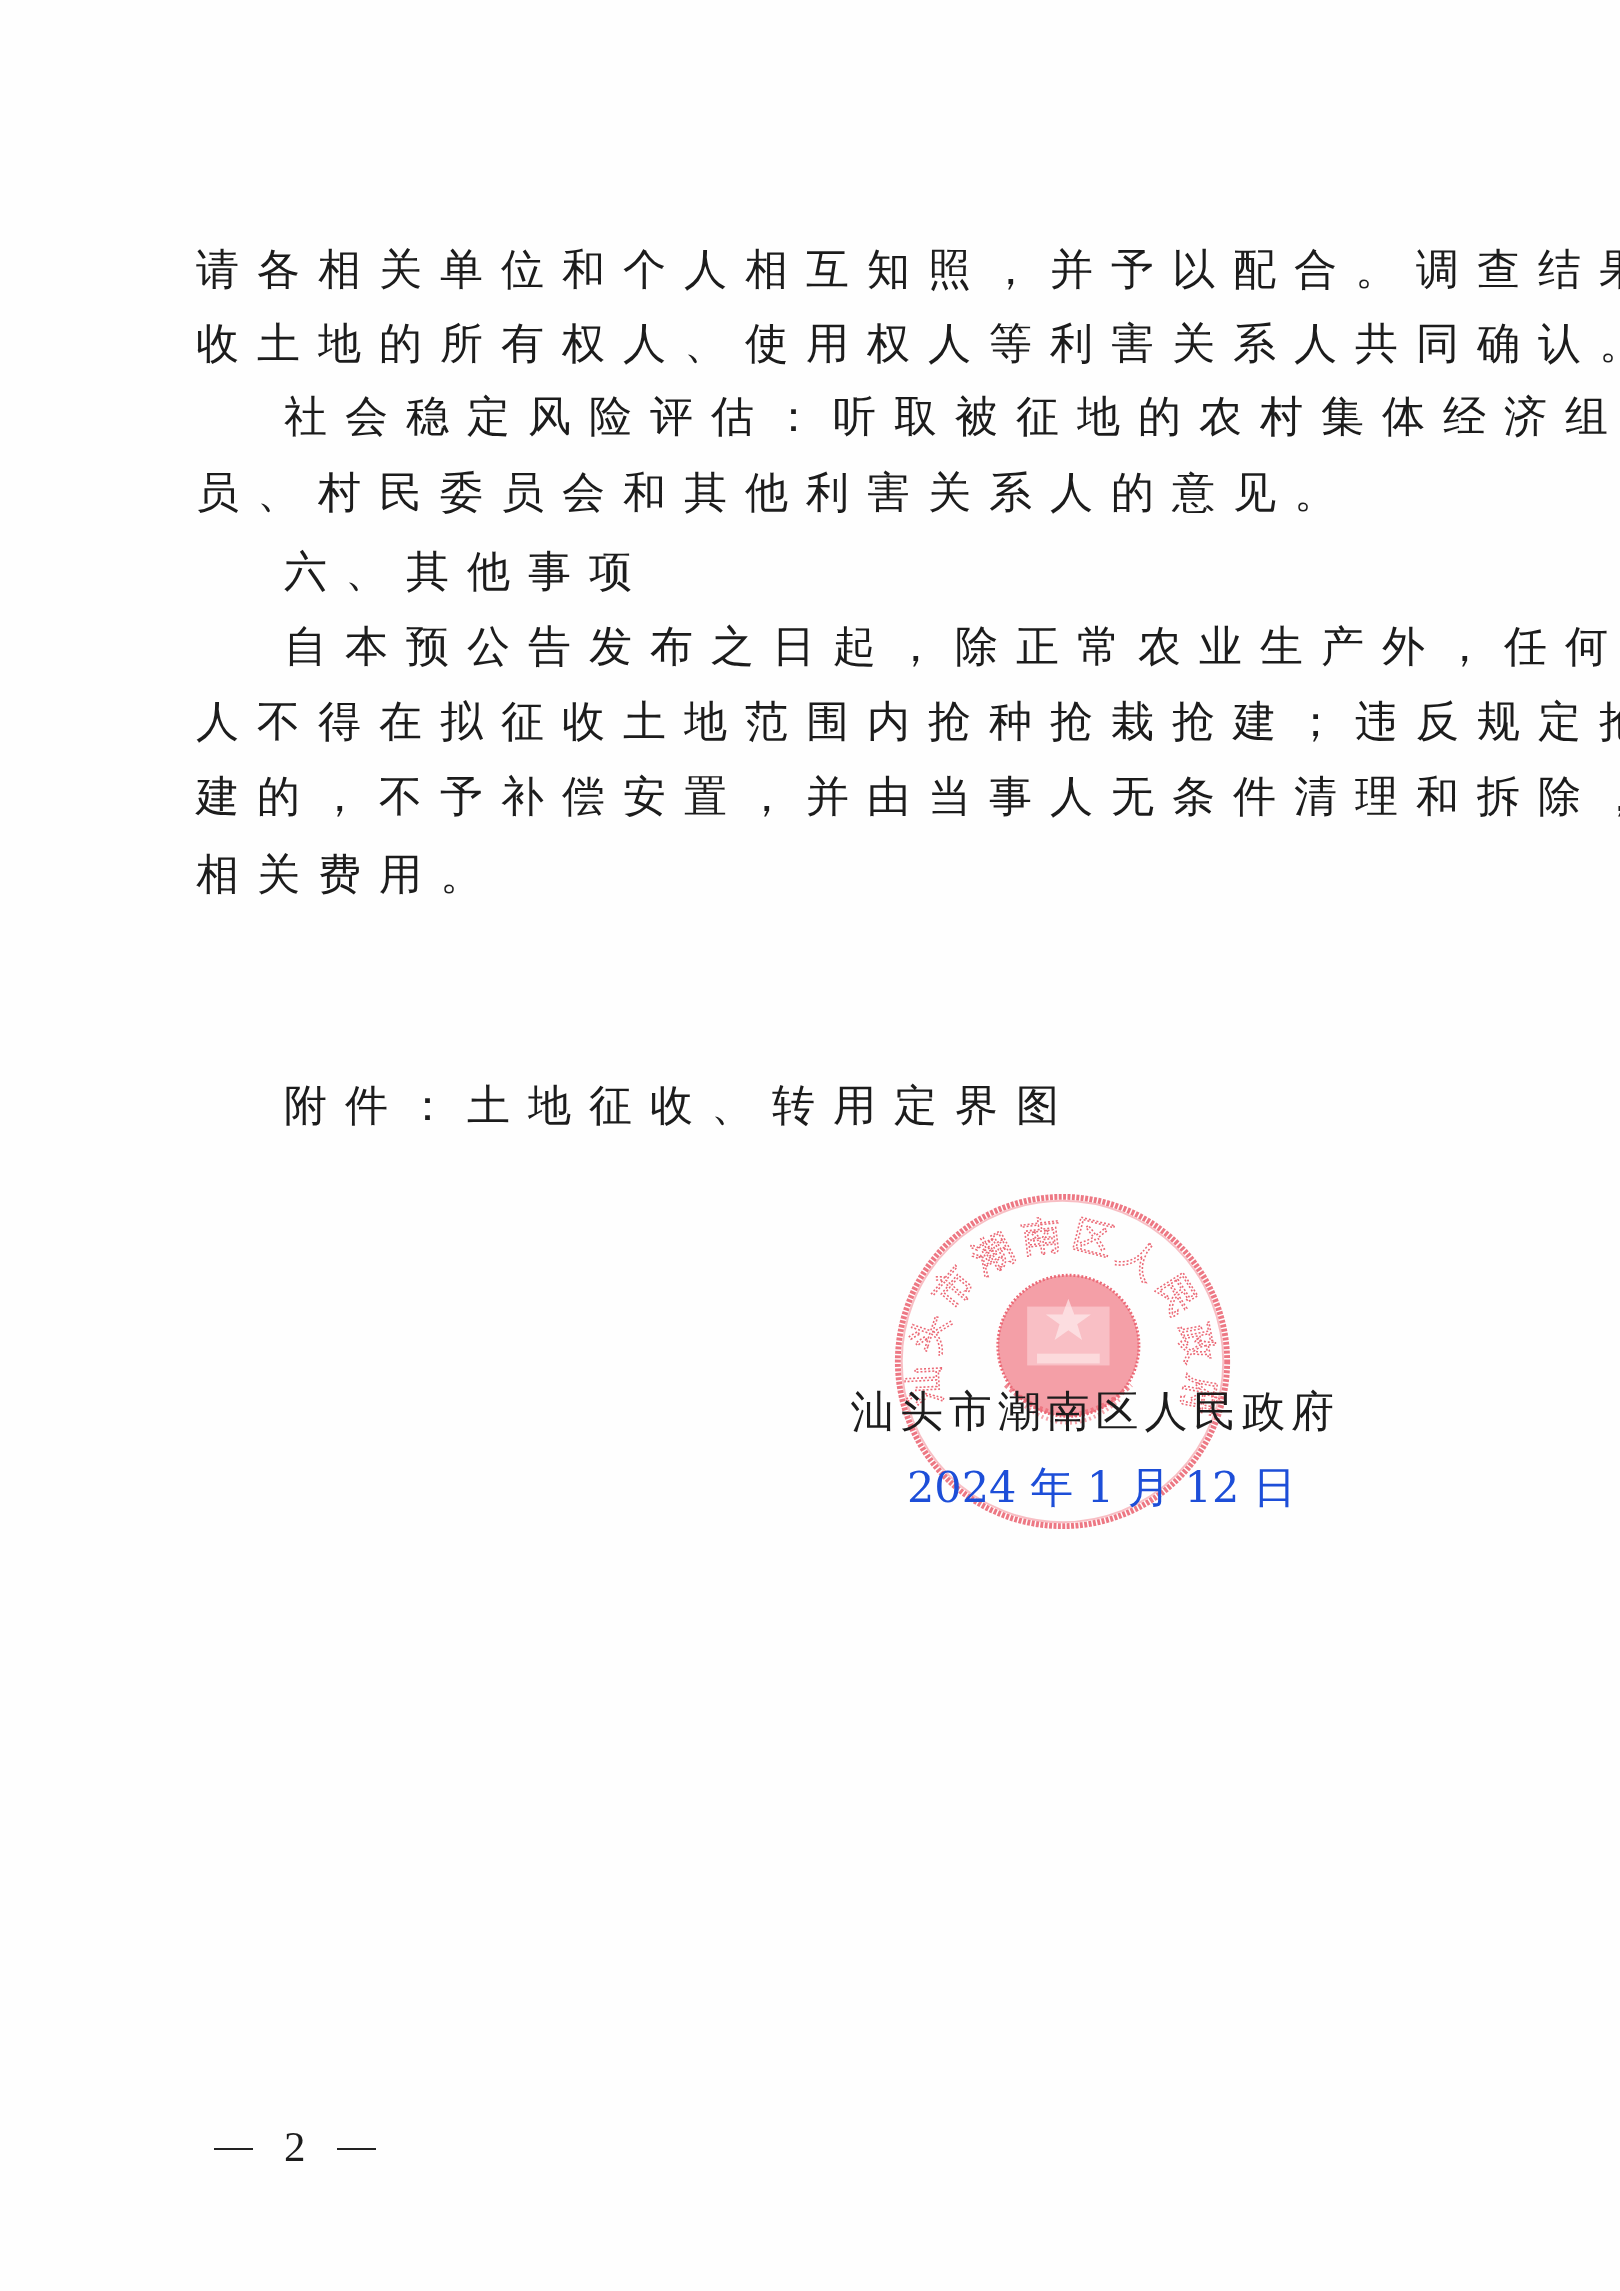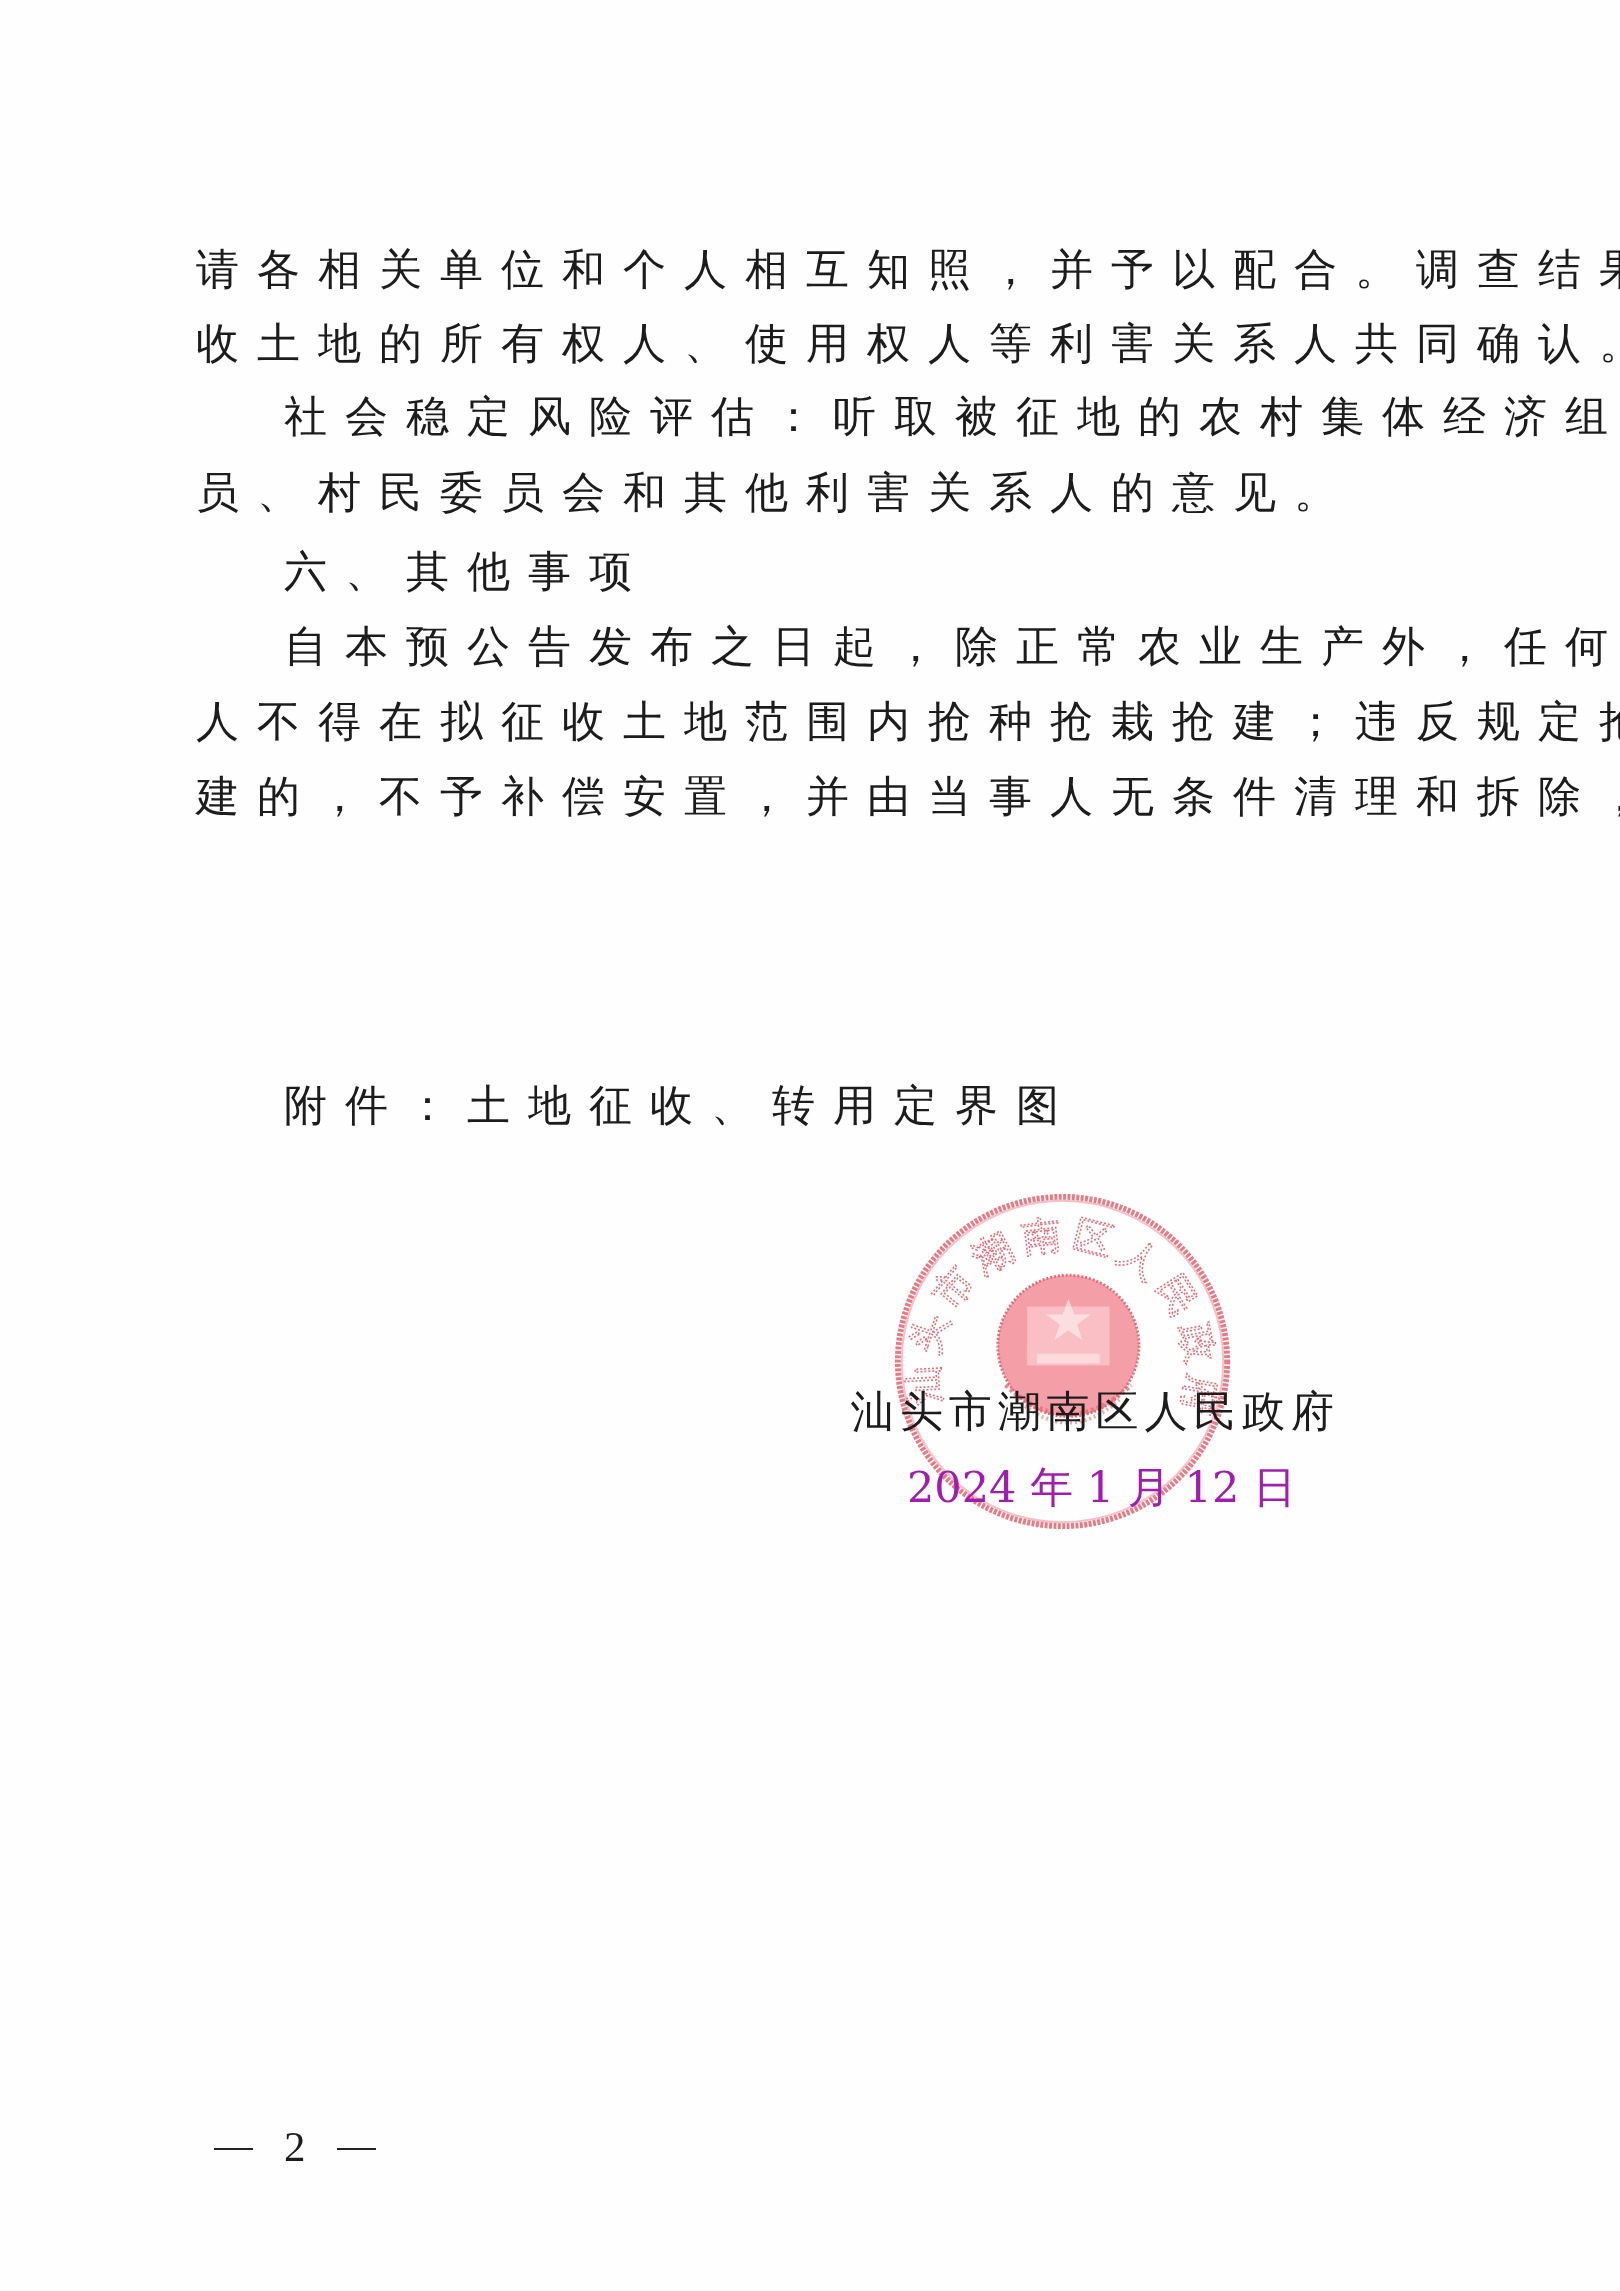--- a/index.html
+++ b/index.html
@@ -56,21 +56,21 @@
       color: #1c1c1c;
       font-family: "DejaVu Sans", "Liberation Sans", sans-serif;
     }
     .date {
       position: absolute;
       left: 907px;
       top: 1460px;
       font-size: 43px;
       line-height: 55px;
       white-space: nowrap;
-      color: #a21caf;
+      color: #1d4ed8;
       font-family: "DejaVu Serif", "Liberation Serif", serif;
     }
     .date span { margin-right: 0; }
     .date .cjk {
       font-family: "DejaVu Sans", "Liberation Sans", sans-serif;
       margin: 0 13.7px;
     }
     .footer {
       position: absolute;
       left: 214px;
@@ -97,20 +97,21 @@
 <div class="page">
 
   <div class="line" style="top:242px">请各相关单位和个人相互知照，并予以配合。调查结果将与拟征</div>
   <div class="line" style="top:316px">收土地的所有权人、使用权人等利害关系人共同确认。</div>
   <div class="line indent" style="top:389px">社会稳定风险评估：听取被征地的农村集体经济组织及其成</div>
   <div class="line indent" style="top:544px">六、其他事项</div>
   <div class="line" style="top:465px">员、村民委员会和其他利害关系人的意见。</div>
   <div class="line indent" style="top:619px">自本预公告发布之日起，除正常农业生产外，任何单位和个</div>
   <div class="line" style="top:694px">人不得在拟征收土地范围内抢种抢栽抢建；违反规定抢种抢栽抢</div>
   <div class="line" style="top:769px">建的，不予补偿安置，并由当事人无条件清理和拆除，同时负责</div>
+  <div class="line" style="top:847px">相关费用。</div>
   <div class="line indent" style="top:1078px">附件：土地征收、转用定界图</div>
 
   <svg class="stamp" viewBox="0 0 352 352">
     <defs>
       <path id="sealArc" d="M 58 238 A 128 128 0 1 1 294 238"></path>
     </defs>
     <circle cx="176" cy="176" r="168" fill="none" stroke="#e8505f" stroke-width="6" stroke-dasharray="3 1.5" opacity="0.9"></circle>
     <circle cx="176" cy="176" r="164" fill="none" stroke="#ef6a76" stroke-width="2" opacity="0.5"></circle>
     <text font-size="40" fill="none" stroke="#e8505f" stroke-width="1.6" stroke-dasharray="2 2" font-family="DejaVu Sans, sans-serif" letter-spacing="8">
       <textPath href="#sealArc" startOffset="4%">汕头市潮南区人民政府</textPath>

